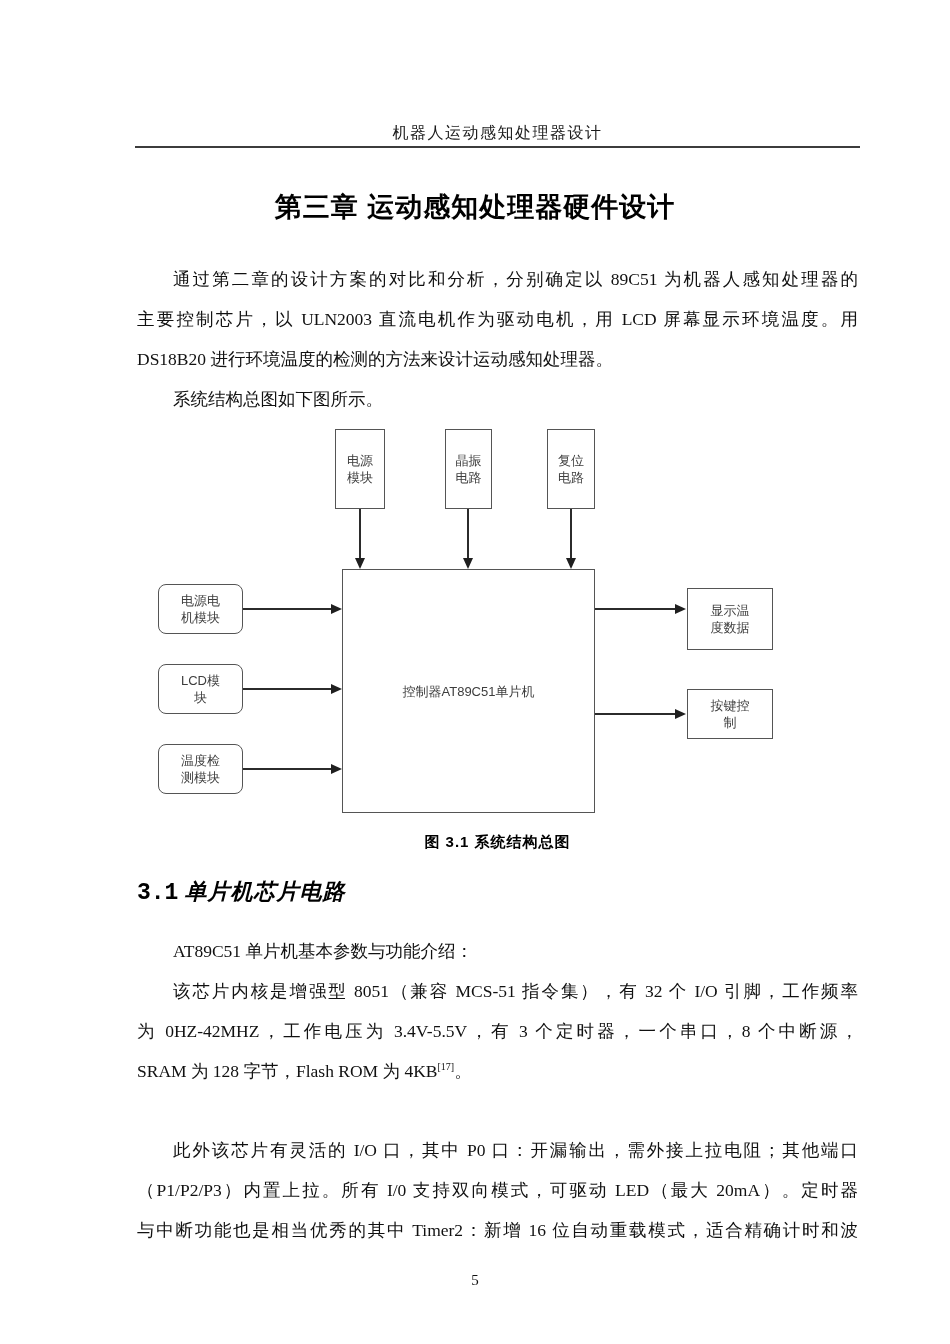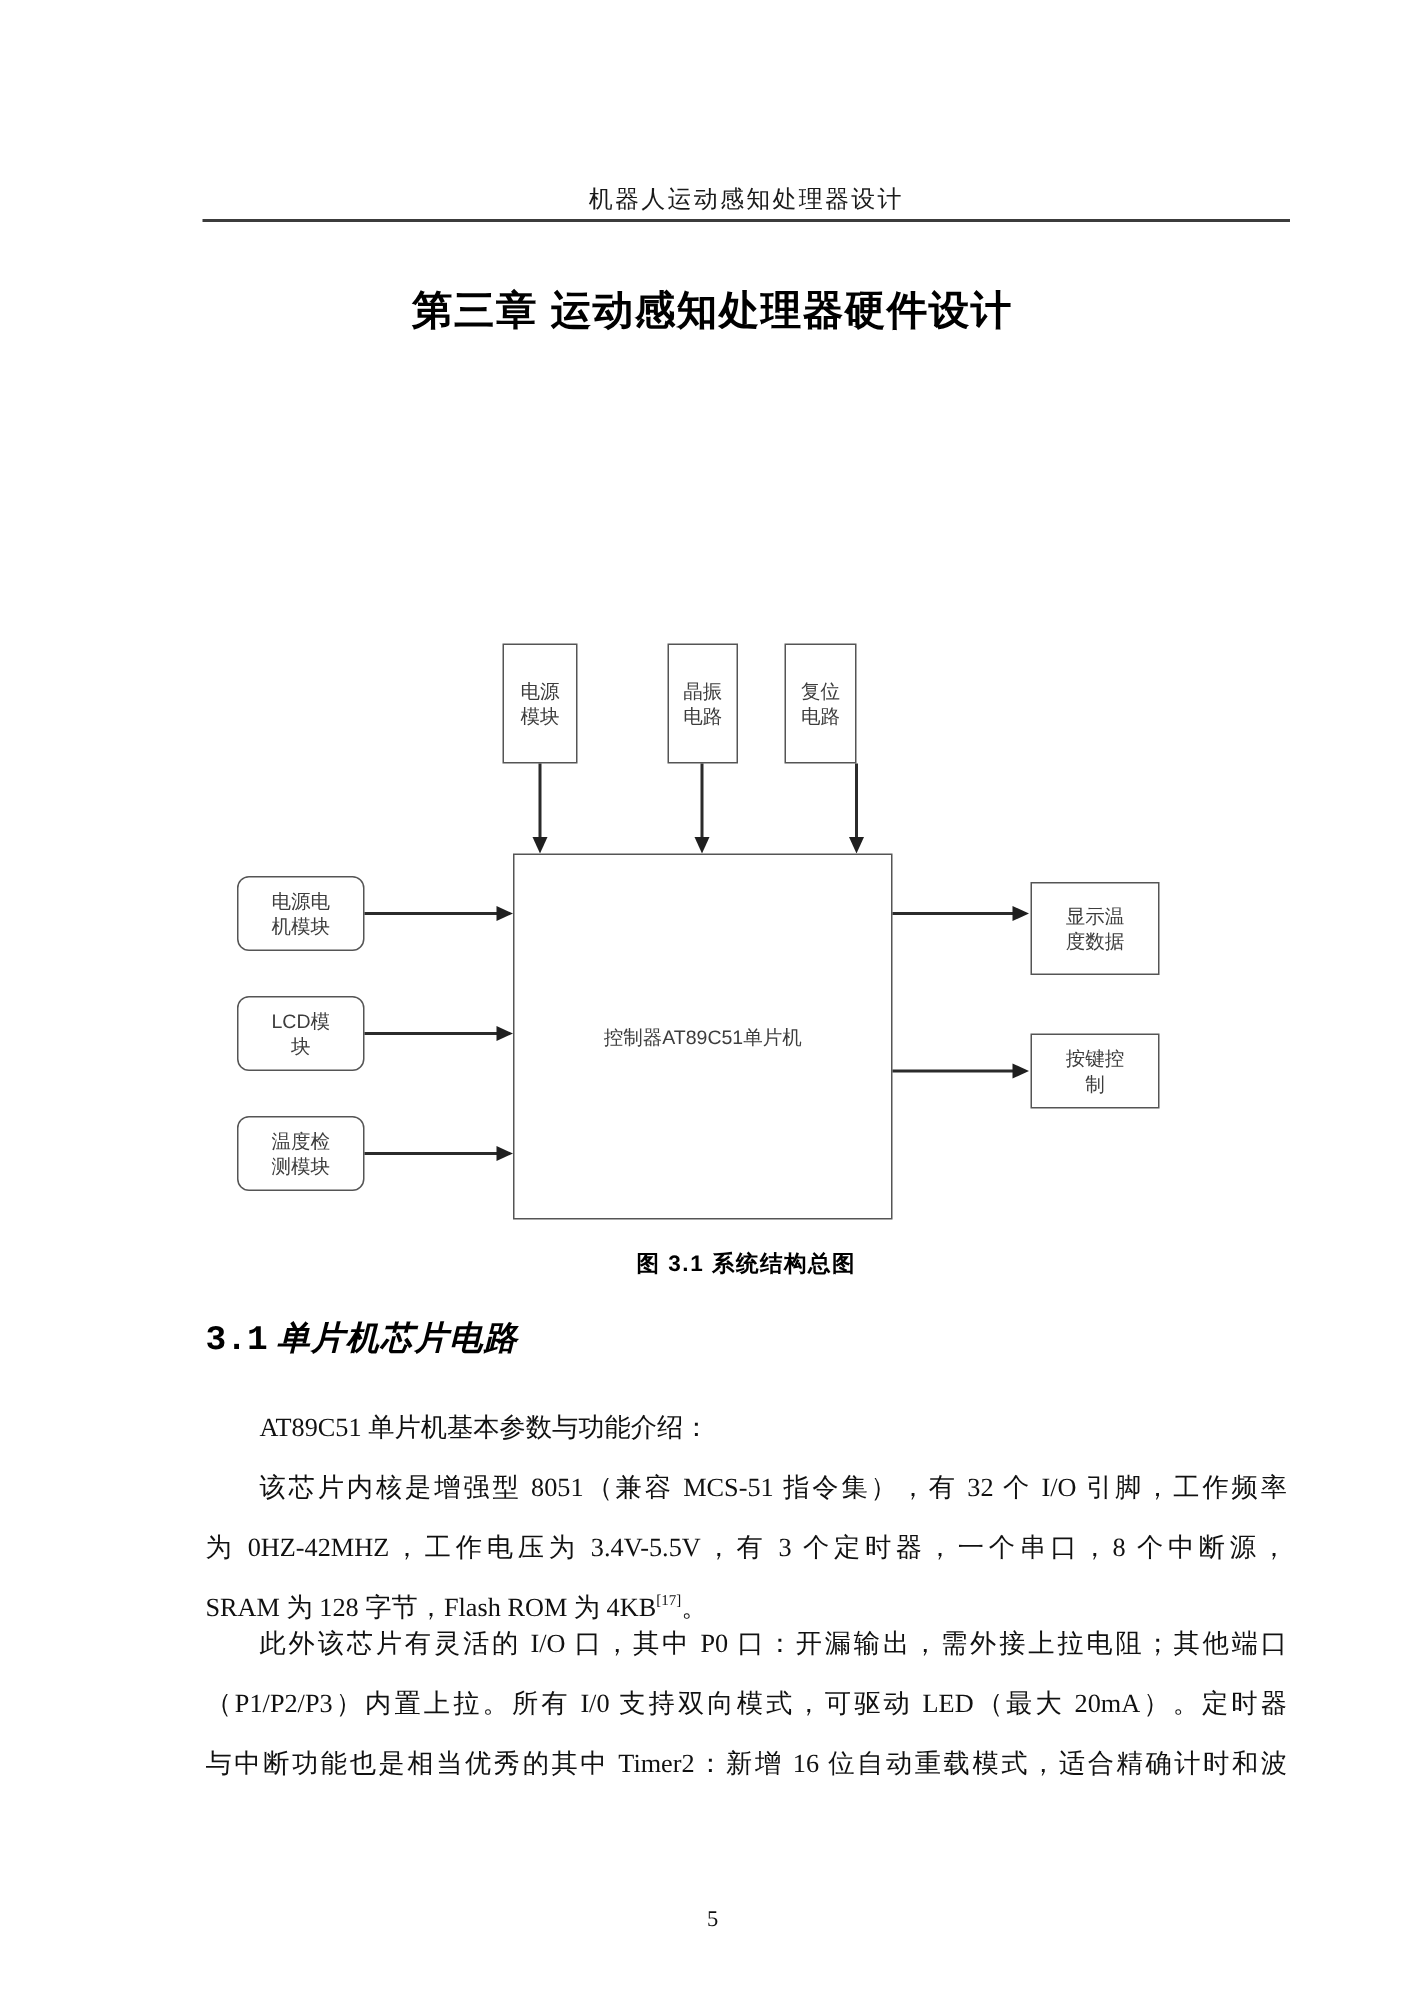--- a/index.html
+++ b/index.html
@@ -56,26 +56,32 @@
 </head>
 <body>
 
 <div class="page">
 
   <div class="running-header">机器人运动感知处理器设计</div>
   <div class="header-rule"></div>
 
   <h1 class="chapter-title">第三章 运动感知处理器硬件设计</h1>
 
+  <div class="para" style="top:223px">
+    <div class="bline jline indent">通过第二章的设计方案的对比和分析，分别确定以 89C51 为机器人感知处理器的</div>
+    <div class="bline jline">主要控制芯片，以 ULN2003 直流电机作为驱动电机，用 LCD 屏幕显示环境温度。用</div>
+    <div class="bline lline">DS18B20 进行环境温度的检测的方法来设计运动感知处理器。</div>
+    <div class="bline lline indent">系统结构总图如下图所示。</div>
+  </div>
 
   <div class="diagram">
 
     <div class="dbox top-b" style="left:335px;top:8px;width:50px;height:80px">电源模块</div>
     <div class="dbox top-b" style="left:445px;top:8px;width:47px;height:80px">晶振电路</div>
-    <div class="dbox top-b" style="left:523px;top:8px;width:48px;height:80px">复位电路</div>
+    <div class="dbox top-b" style="left:547px;top:8px;width:48px;height:80px">复位电路</div>
 
     <div class="vline" style="left:359px;top:88px;height:50px"></div>
     <div class="arr-down" style="left:355px;top:137px"></div>
     <div class="vline" style="left:467px;top:88px;height:50px"></div>
     <div class="arr-down" style="left:463px;top:137px"></div>
     <div class="vline" style="left:570px;top:88px;height:50px"></div>
     <div class="arr-down" style="left:566px;top:137px"></div>
 
     <div class="dbox center-b" style="left:342px;top:148px;width:253px;height:244px">控制器AT89C51单片机</div>
 
@@ -108,21 +114,21 @@
   <div class="para" style="top:895px">
     <div class="bline lline indent">AT89C51 单片机基本参数与功能介绍：</div>
   </div>
 
   <div class="para" style="top:935px">
     <div class="bline jline indent">该芯片内核是增强型 8051（兼容 MCS-51 指令集），有 32 个 I/O 引脚，工作频率</div>
     <div class="bline jline">为 0HZ-42MHZ，工作电压为 3.4V-5.5V，有 3 个定时器，一个串口，8 个中断源，</div>
     <div class="bline lline"><span>SRAM 为 128 字节，Flash ROM 为 4KB</span><sup class="ref">[17]</sup><span>。</span></div>
   </div>
 
-  <div class="para" style="top:1039px">
+  <div class="para" style="top:1094px">
     <div class="bline jline indent">此外该芯片有灵活的 I/O 口，其中 P0 口：开漏输出，需外接上拉电阻；其他端口</div>
     <div class="bline jline">（P1/P2/P3）内置上拉。所有 I/0 支持双向模式，可驱动 LED（最大 20mA）。定时器</div>
     <div class="bline jline">与中断功能也是相当优秀的其中 Timer2：新增 16 位自动重载模式，适合精确计时和波</div>
   </div>
 
   <div class="page-number">5</div>
 
 </div>
 
 </body></html>

